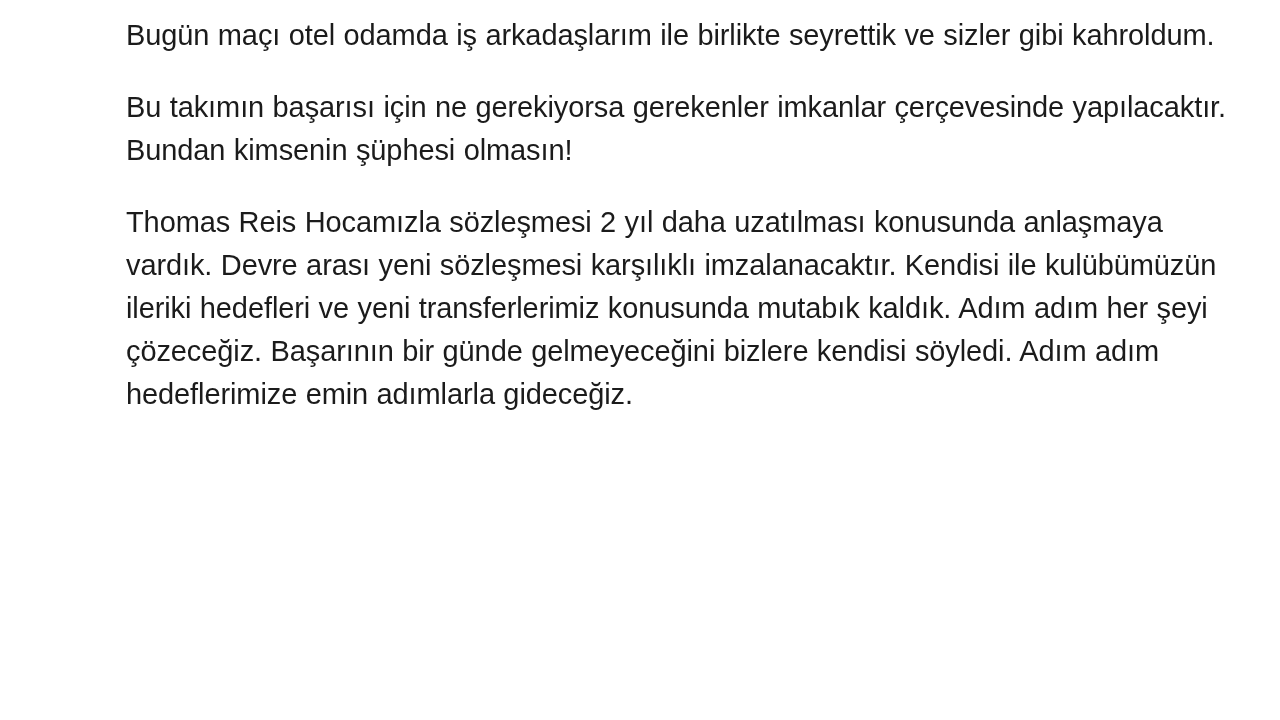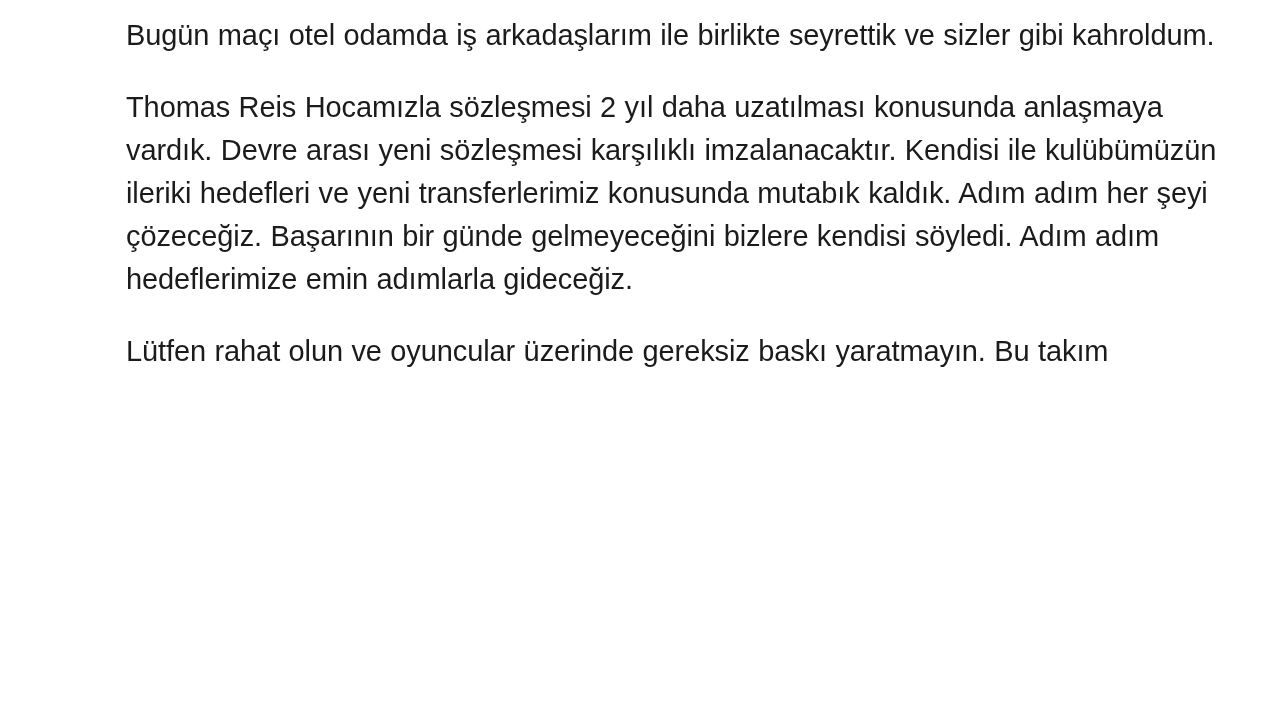--- a/index.html
+++ b/index.html
@@ -42,16 +42,16 @@
   .para.clipped {
     
   }
 </style>
 </head>
 <body>
 
 <div class="page">
   <div class="text-column">
     <p class="para">Bugün maçı otel odamda iş arkadaşlarım ile birlikte seyrettik ve sizler gibi kahroldum.</p>
+    <p class="para">Bu takımın başarısı için ne gerekiyorsa gerekenler imkanlar çerçevesinde yapılacaktır. Bundan kimsenin şüphesi olmasın!</p>
     <p class="para">Thomas Reis Hocamızla sözleşmesi 2 yıl daha uzatılması konusunda anlaşmaya vardık. Devre arası yeni sözleşmesi karşılıklı imzalanacaktır. Kendisi ile kulübümüzün ileriki hedefleri ve yeni transferlerimiz konusunda mutabık kaldık. Adım adım her şeyi çözeceğiz. Başarının bir günde gelmeyeceğini bizlere kendisi söyledi. Adım adım hedeflerimize emin adımlarla gideceğiz.</p>
-    <p class="para clipped">Lütfen rahat olun ve oyuncular üzerinde gereksiz baskı yaratmayın. Bu takım</p>
   </div>
 </div>
 
 </body></html>

